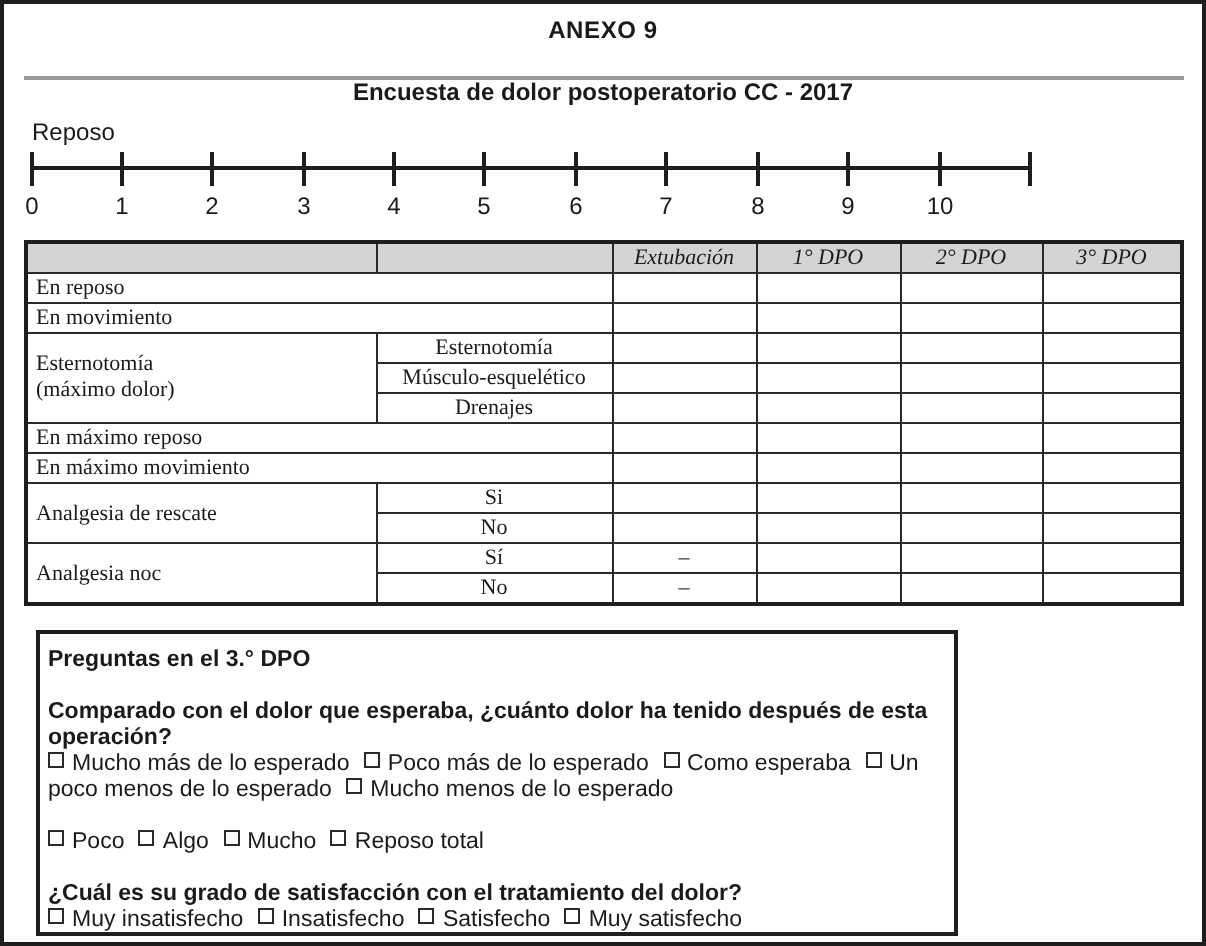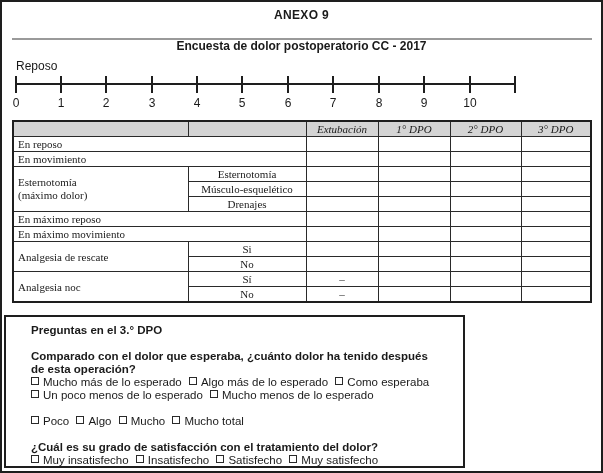--- a/index.html
+++ b/index.html
@@ -36,23 +36,23 @@
     height:14px;padding:0 4px;
     overflow:hidden;white-space:nowrap;
     font-weight:normal;
   }
   .main-table{border:2px solid #1e1e1e;}
   .main-table th{background:#d4d4d4;font-style:italic;text-align:center;}
   .cell-left{text-align:left;}
   .cell-center{text-align:center;}
   
   .qbox{
-    position:absolute;top:313px;left:2px;width:461px;height:153px;
+    position:absolute;top:313px;left:16px;width:461px;height:153px;
     box-sizing:border-box;border:2px solid #1e1e1e;
-    padding:7px 25px;font-size:11.5px;line-height:13px;
+    padding:7px 4px;font-size:11.5px;line-height:13px;
   }
   .qbox p{margin:0;}
   .q-gap{height:13px;}
   .q-head,.q-text{font-weight:bold;}
   .opt{display:inline;margin-right:4px;}
   .cb{
     display:inline-block;width:6px;height:6px;
     border:1px solid #2a2a2a;background:#fff;
     margin-right:4px;vertical-align:1px;
   }
@@ -204,32 +204,32 @@
   </tbody>
     </table>
 
   <div class="qbox">
     <p class="q-head">Preguntas en el 3.° DPO</p>
     <div class="q-gap"></div>
 
     <p class="q-text">Comparado con el dolor que esperaba, ¿cuánto dolor ha tenido después de esta operación?</p>
     <p>
       <span class="opt"><span class="cb"></span><span>Mucho más de lo esperado</span></span>
-      <span class="opt"><span class="cb"></span><span>Algo más de lo esperado</span></span>
+      <span class="opt"><span class="cb"></span><span>Poco más de lo esperado</span></span>
       <span class="opt"><span class="cb"></span><span>Como esperaba</span></span>
       <span class="opt"><span class="cb"></span><span>Un poco menos de lo esperado</span></span>
       <span class="opt"><span class="cb"></span><span>Mucho menos de lo esperado</span></span>
     </p>
     <div class="q-gap"></div>
 
     <p>
       <span class="opt"><span class="cb"></span><span>Poco</span></span>
       <span class="opt"><span class="cb"></span><span>Algo</span></span>
       <span class="opt"><span class="cb"></span><span>Mucho</span></span>
-      <span class="opt"><span class="cb"></span><span>Mucho total</span></span>
+      <span class="opt"><span class="cb"></span><span>Reposo total</span></span>
     </p>
     <div class="q-gap"></div>
 
     <p class="q-text">¿Cuál es su grado de satisfacción con el tratamiento del dolor?</p>
     <p>
       <span class="opt"><span class="cb"></span><span>Muy insatisfecho</span></span>
       <span class="opt"><span class="cb"></span><span>Insatisfecho</span></span>
       <span class="opt"><span class="cb"></span><span>Satisfecho</span></span>
       <span class="opt"><span class="cb"></span><span>Muy satisfecho</span></span>
     </p>

